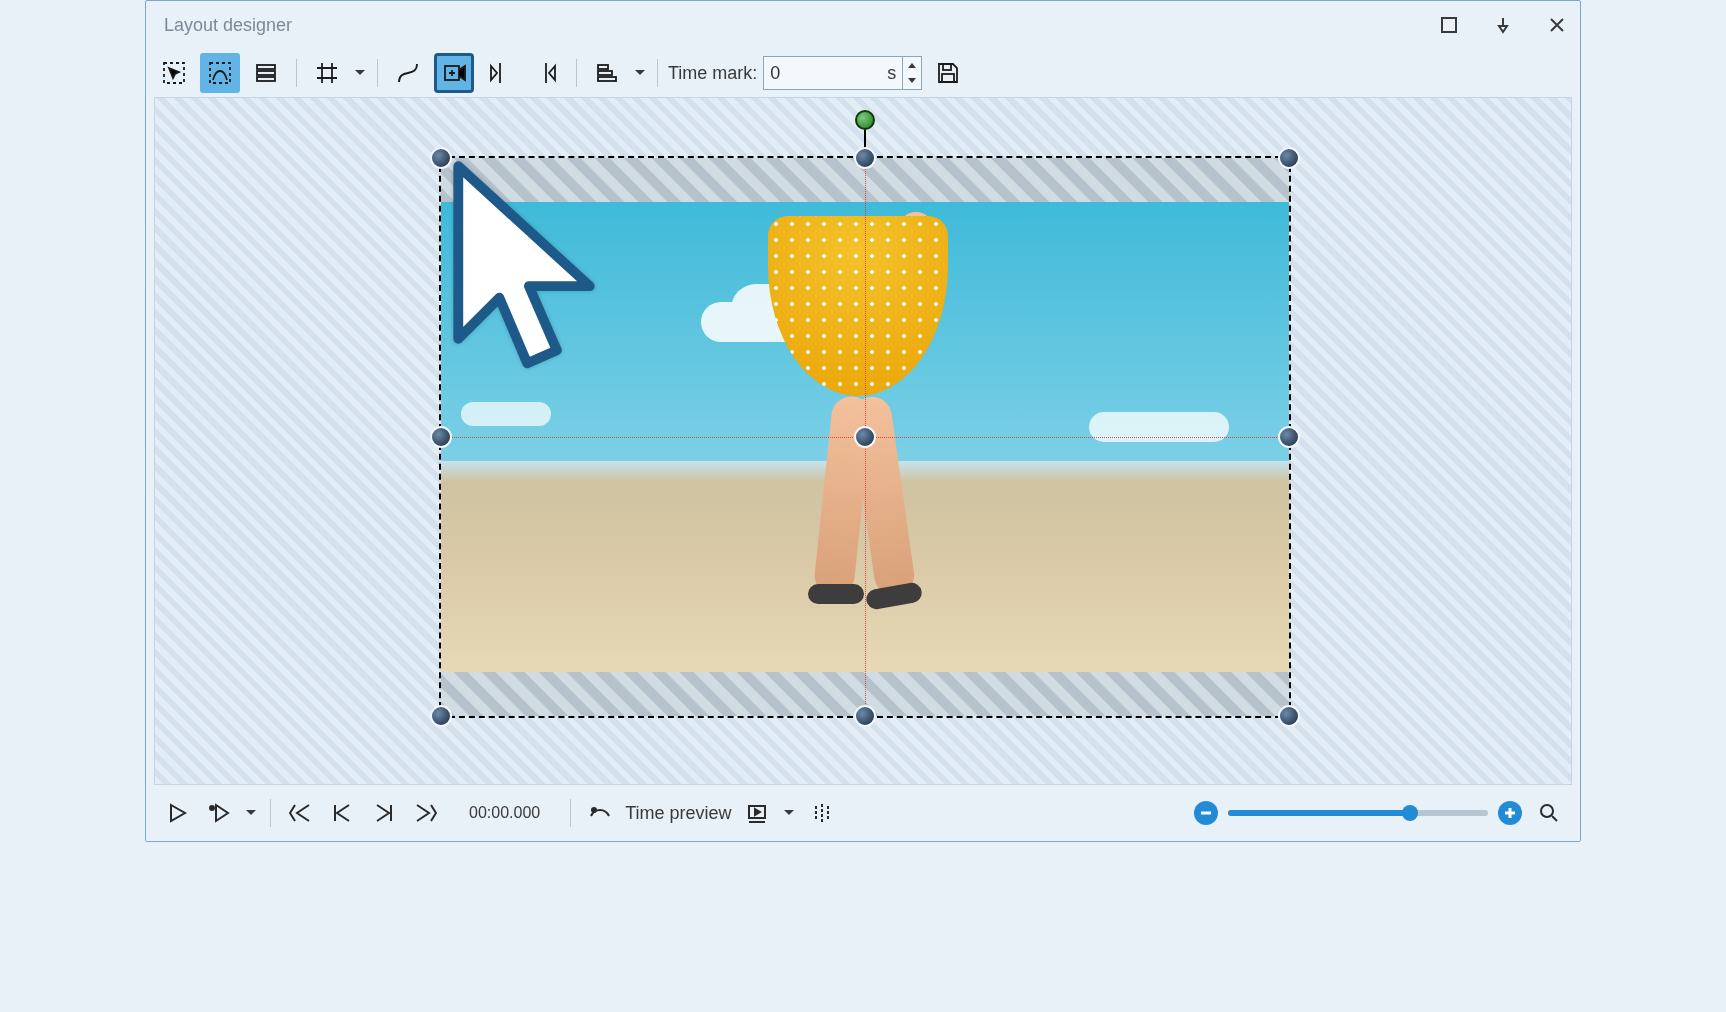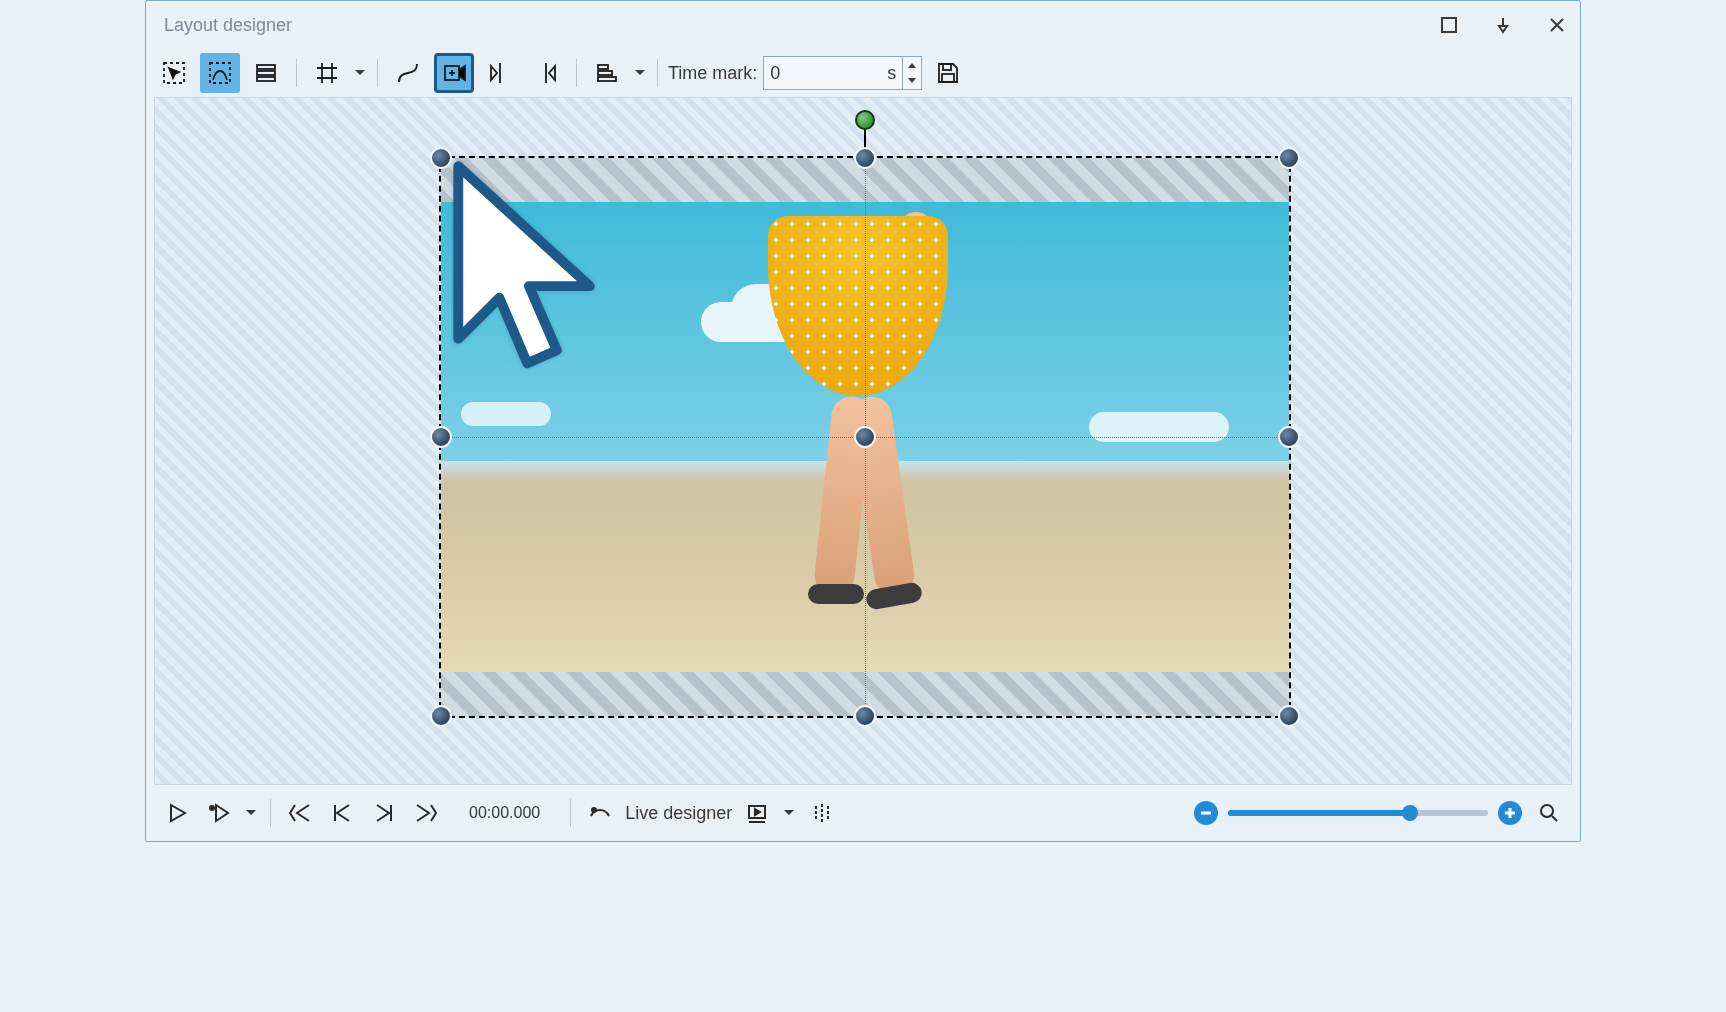--- a/index.html
+++ b/index.html
@@ -305,21 +305,21 @@
         </svg>
     </div>
     <span class="timecode">00:00.000</span>
     <div class="tb-sep"></div>
     <div class="play-btn">
       <svg>
           <circle cx="5" cy="8" r="2" fill="#2a2a2a"></circle>
           <path d="M2 14c4-8 14-8 18 0"></path>
         </svg>
     </div>
-    <span class="live-label">Live designer</span>
+    <span class="live-label">Time preview</span>
     <div class="play-btn">
       <svg>
           <rect x="3" y="4" width="16" height="12"></rect>
           <path d="M9 7l5 3-5 3z" fill="#2a2a2a"></path>
           <path d="M3 20h16"></path>
         </svg>
     </div>
     <div class="chevron">
       <svg>
           <path d="M1 3l5 5 5-5z"></path>

